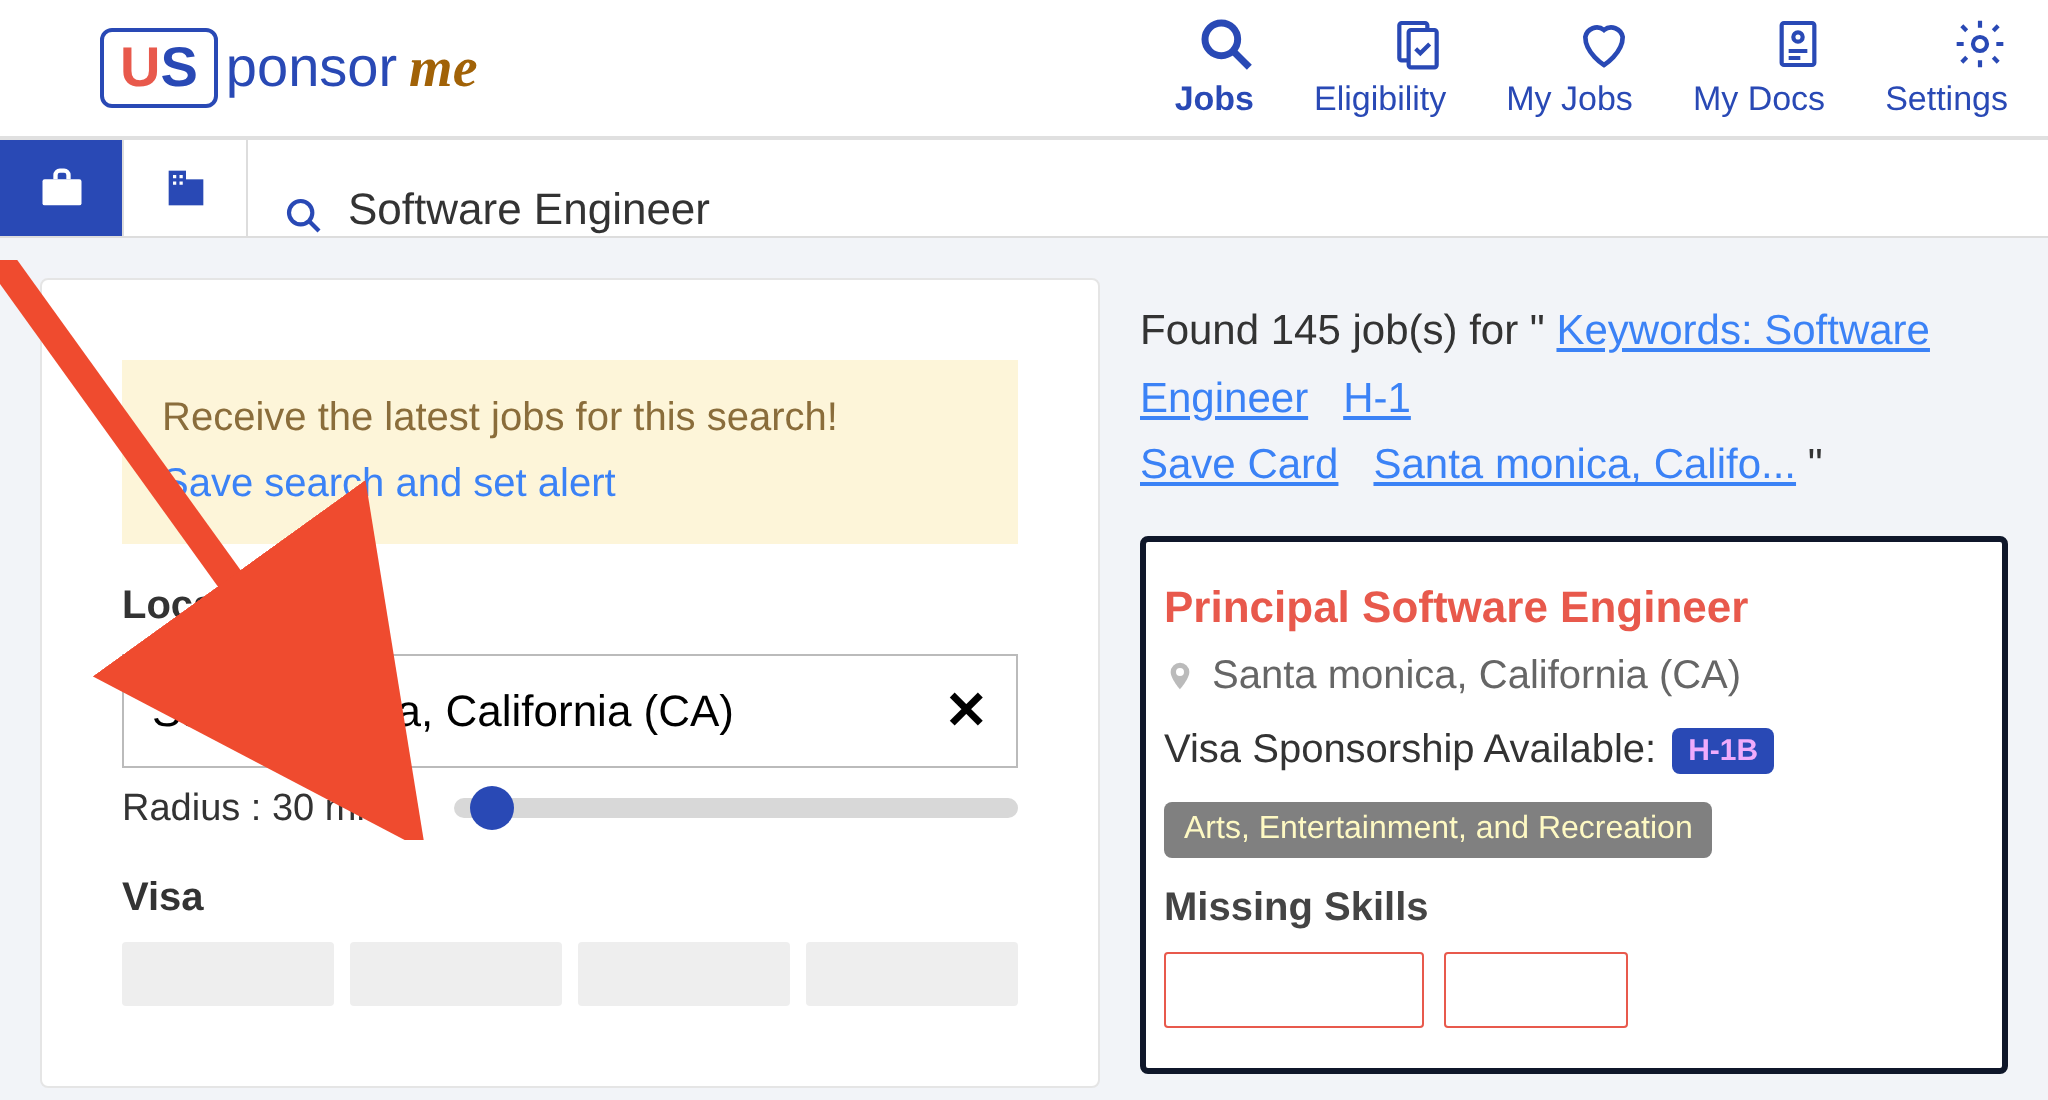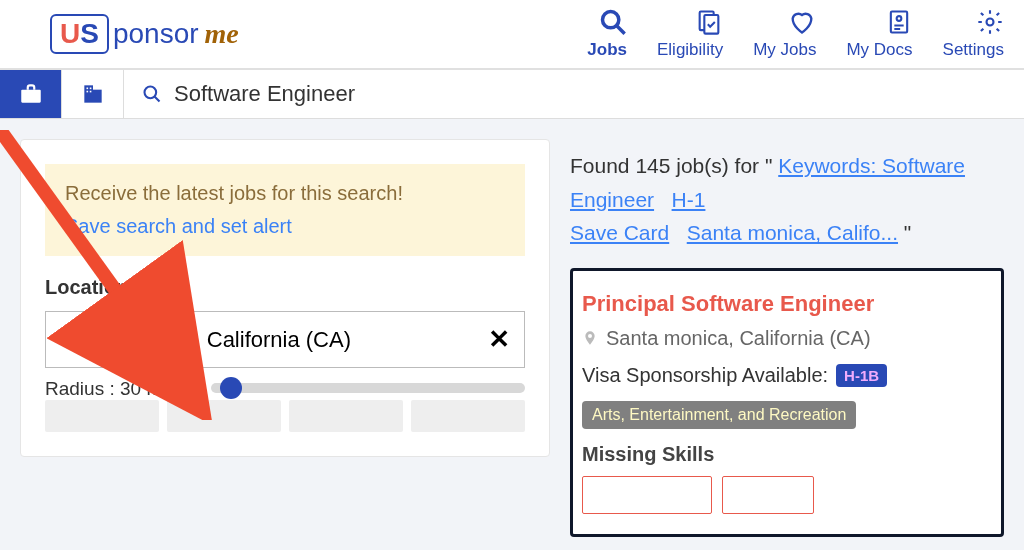--- a/index.html
+++ b/index.html
@@ -17,30 +17,30 @@
 .nav { margin-left: auto; display: flex; gap: 30px; }
 .nav-item { display: flex; flex-direction: column; align-items: flex-end; gap: 4px; color: #2949b5; font-size: 17px; cursor: pointer; }
 .nav-item.active { font-weight: 700; }
 .nav-icon { width: 28px; height: 28px; }
 
 
 .searchbar { display: flex; background: #fff; border-bottom: 1px solid #ddd; }
 .search-tab { width: 62px; height: 48px; display: flex; align-items: center; justify-content: center; border-right: 1px solid #ddd; }
 .search-tab.active { background: #2949b5; color: #fff; }
 .search-tab.inactive { color: #2949b5; background: #fff; }
-.search-input-wrap { flex: 1; display: flex; align-items: center; padding: 0 18px; gap: 12px; }
+.search-input-wrap { flex: 1; display: flex; align-items: flex-end; padding: 0 18px; gap: 12px; }
 .search-input { border: none; outline: none; font-size: 22px; color: #333; flex: 1; }
 
 
 .main { display: flex; padding: 20px; gap: 20px; }
 .left-col { width: 530px; }
 .right-col { flex: 1; }
 
 
-.filter-card { background: #fff; border-radius: 4px; padding: 24px; border: 1px solid #e5e5e5; }
+.filter-card { background: #fff; border-radius: 4px; padding: 40px; border: 1px solid #e5e5e5; }
 .alert-box { background: #fdf5d9; padding: 18px 20px; margin-bottom: 20px; }
 .alert-title { color: #8a6d3b; font-size: 20px; margin-bottom: 10px; }
 .alert-link { color: #3b82f6; font-size: 20px; cursor: pointer; }
 
 .field-label { font-weight: 700; font-size: 20px; color: #333; margin-bottom: 12px; }
 .loc-input-row { display: flex; align-items: center; border: 1px solid #bbb; padding: 12px 14px; font-size: 22px; color: #222; }
 .loc-input { flex: 1; border: none; outline: none; font-size: 22px; }
 .loc-clear { font-size: 26px; font-weight: 700; cursor: pointer; color: #000; }
 
 .radius-row { display: flex; align-items: flex-start; margin-top: 10px; font-size: 19px; color: #333; }
@@ -172,20 +172,21 @@
         <input class="loc-input" value="Santa monica, California (CA)" style="">
         <span class="loc-clear">✕</span>
       </div>
       <div class="radius-row">
         <span class="radius-label">Radius : 30 miles</span>
         <div class="slider-wrap">
           <div class="slider-track"></div>
           <div class="slider-thumb"></div>
         </div>
       </div>
+      <div class="visa-label">Visa</div>
       <div class="visa-row">
         <div class="visa-chip"></div>
         <div class="visa-chip"></div>
         <div class="visa-chip"></div>
         <div class="visa-chip"></div>
       </div>
     </div>
   </div>
 
   <div class="right-col">

